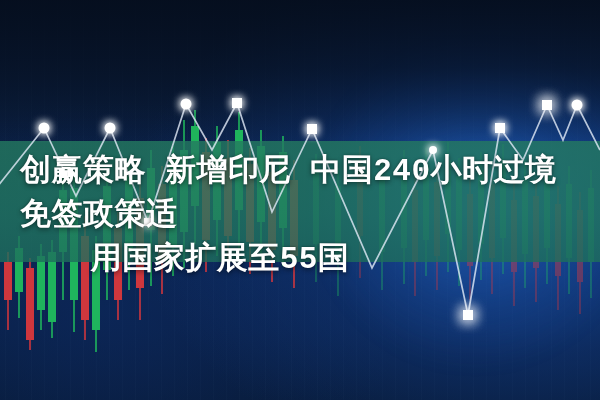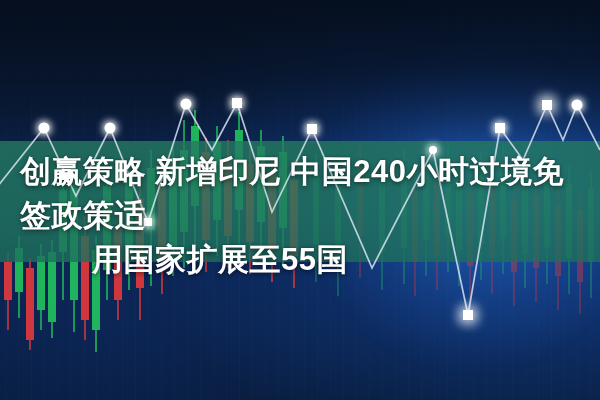--- a/index.html
+++ b/index.html
@@ -1,20 +1,20 @@
 <!DOCTYPE html>
 <html><head>
 <meta charset="utf-8">
 <style>
   html,body{margin:0;padding:0;background:#000;}
   #stage{
     position:relative;
     width:600px;height:400px;
     overflow:hidden;
-    font-family:Liberation Sans, sans-serif;
+    font-family:Liberation Mono, monospace;
     background:#08162c;
   }
   
   .bg-base{
     position:absolute;inset:0;
     background:
       radial-gradient(ellipse 520px 360px at 86% 52%, rgba(23,76,160,0.95) 0%, rgba(16,54,120,0.55) 42%, rgba(10,30,70,0.0) 74%),
       radial-gradient(ellipse 420px 300px at 18% 78%, rgba(12,40,92,0.75) 0%, rgba(9,26,62,0.0) 70%),
       linear-gradient(180deg,#081529 0%, #0a1d3c 26%, #0c2450 56%, #0a1f44 82%, #081a36 100%);
   }

